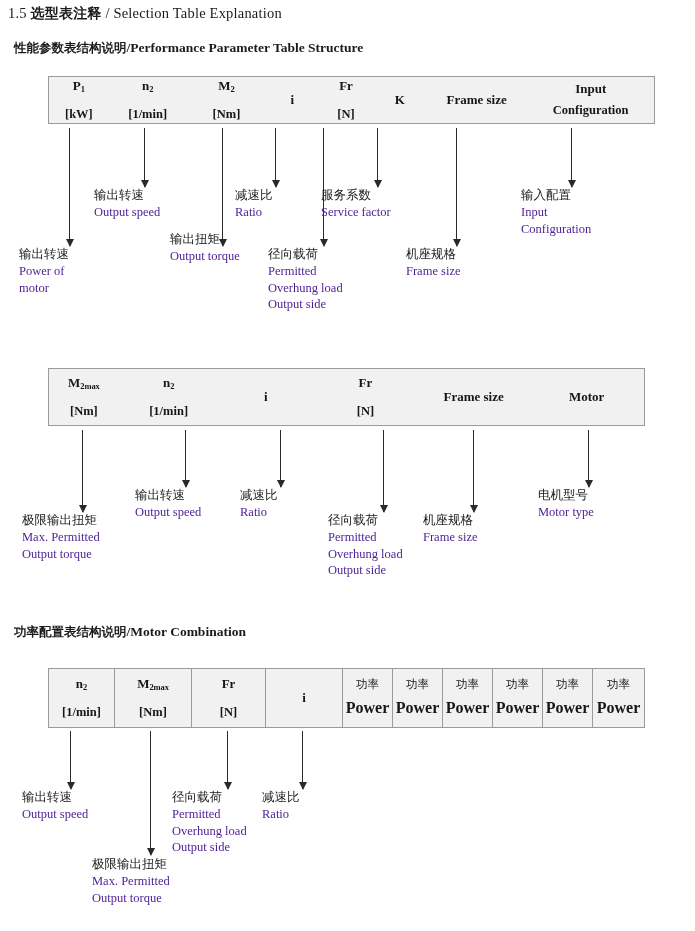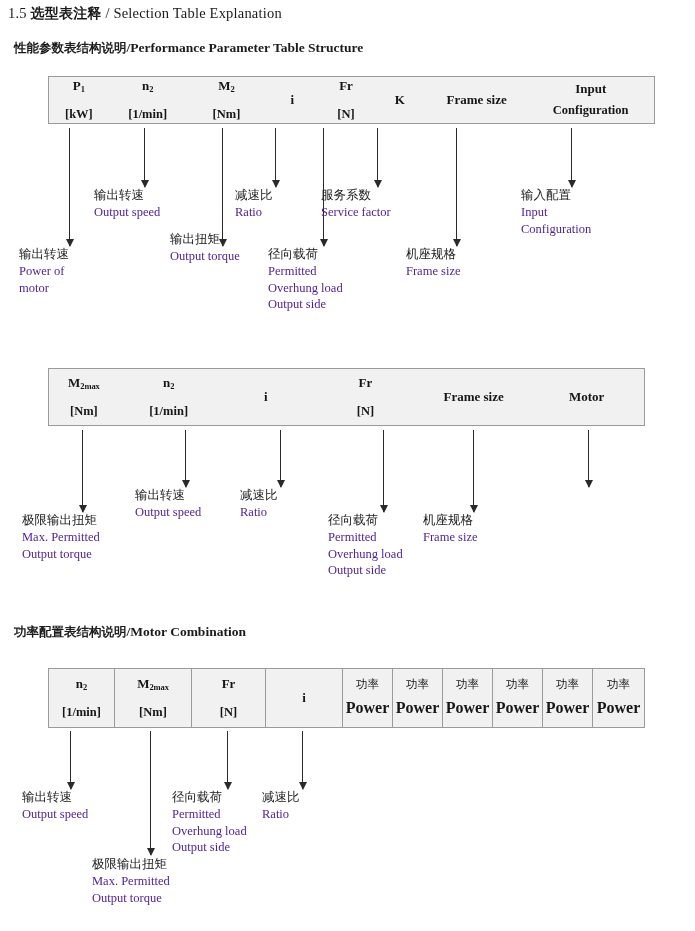--- a/index.html
+++ b/index.html
@@ -281,20 +281,24 @@
   <div class="lbl" style="left:328px; top:512px; width:110px;">
     <span class="cn">径向载荷</span>
     <span class="en">Permitted</span>
     <span class="en">Overhung load</span>
     <span class="en">Output side</span>
   </div>
   <div class="lbl" style="left:423px; top:512px; width:100px;">
     <span class="cn">机座规格</span>
     <span class="en">Frame size</span>
   </div>
+  <div class="lbl" style="left:538px; top:487px; width:100px;">
+    <span class="cn">电机型号</span>
+    <span class="en">Motor type</span>
+  </div>
 
   <div class="sec-head" style="top:624px">
     <span class="cn">功率配置表结构说明</span><span class="en">/</span><span class="en">Motor Combination</span>
   </div>
 
   <div class="tbl ruled" id="tbl3" style="left:48px; top:668px; width:597px; height:60px;">
     <div class="cell spread" style="width:65px">
       <span class="l1 sym"><span>n</span><sub>2</sub></span>
       <span class="l2">[1/min]</span>
     </div>

